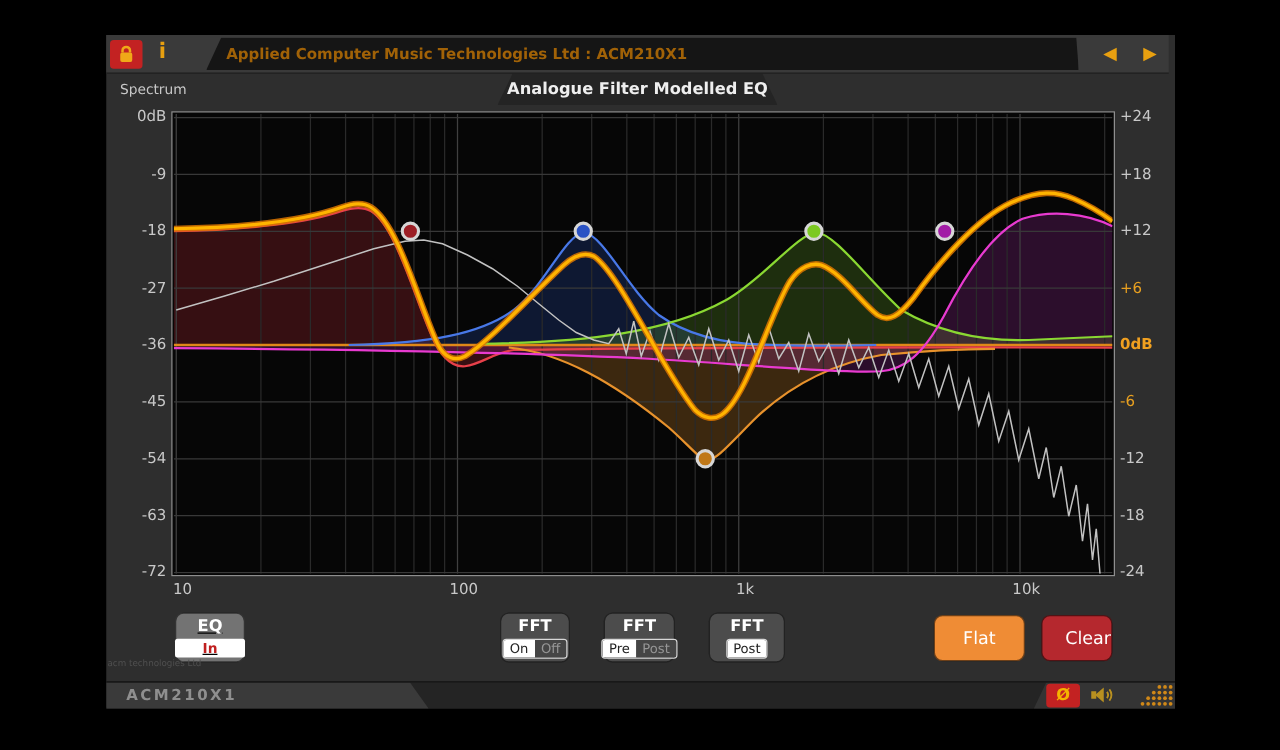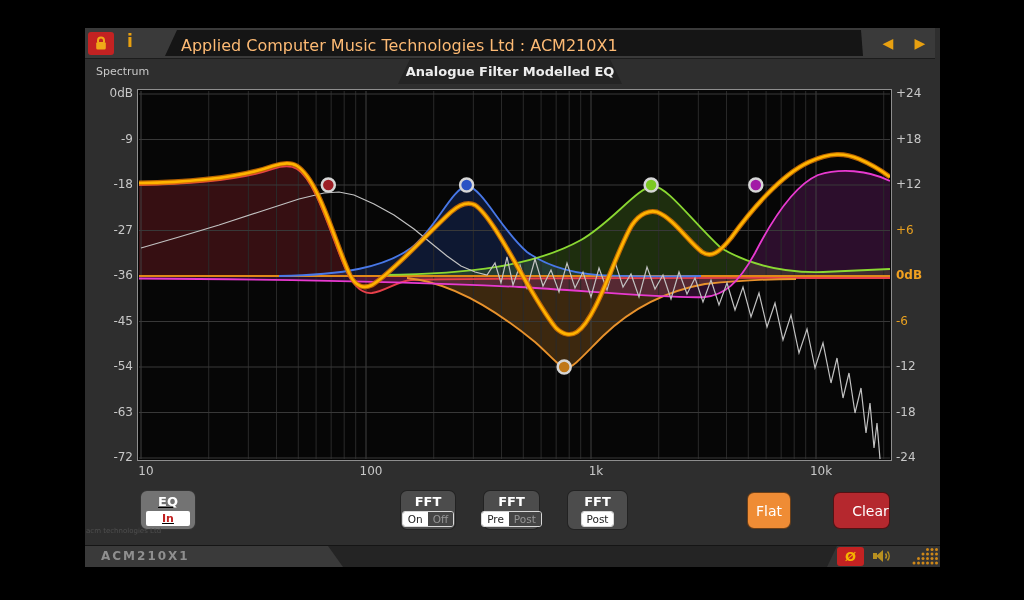--- a/index.html
+++ b/index.html
@@ -7,21 +7,21 @@
   .panel{position:absolute;left:85px;top:28px;width:855px;height:538px;background:#2e2e2e;}
   
   .topbar{position:absolute;left:0;top:0;width:850px;height:30px;background:#3a3a3a;
     border-bottom:1px solid #1c1c1c;}
   .lockbtn{position:absolute;left:3px;top:4px;width:26px;height:23px;background:#c32222;
     border-radius:3px;display:flex;align-items:center;justify-content:center;cursor:pointer;}
   .infoicon{position:absolute;left:36px;top:3px;width:18px;height:24px;color:#e8a010;
     font-weight:bold;font-size:17px;text-align:center;cursor:pointer;}
   .titlestrip{position:absolute;left:80px;top:2px;width:698px;height:26px;background:#151515;
     clip-path:polygon(12px 0,calc(100% - 2px) 0,100% 100%,0 100%);}
-  .titletext{position:absolute;left:16px;top:6px;color:#fdba74;font-size:16px;font-weight:normal;white-space:nowrap;}
+  .titletext{position:absolute;left:16px;top:6px;color:#a16207;font-size:12px;font-weight:bold;white-space:nowrap;}
   .navarrow{position:absolute;top:6px;width:20px;height:18px;color:#e8a010;font-size:14px;
     line-height:18px;text-align:center;cursor:pointer;}
   
   .speclabel{position:absolute;left:11px;top:37px;color:#c8c8c8;font-size:11px;}
   .eqtab{position:absolute;left:313px;top:31px;width:224px;height:25px;background:#242424;
     clip-path:polygon(12px 0,calc(100% - 12px) 0,100% 100%,0 100%);
     display:flex;align-items:center;justify-content:center;color:#eeeeee;
     font-size:13px;font-weight:bold;cursor:pointer;}
   
   .plot{position:absolute;left:52px;top:61px;width:753px;height:370px;background:#060606;
@@ -39,21 +39,21 @@
   .btn{position:absolute;border-radius:7px;border:1px solid rgba(0,0,0,.55);cursor:pointer;
     display:flex;flex-direction:column;align-items:center;justify-content:center;box-sizing:border-box;}
   .btn .toplbl{color:#fff;font-weight:bold;font-size:13px;line-height:15px;}
   .redbtn{background:#737373;text-decoration:underline;}
   .graybtn{background:#4c4c4c;}
   .pill{display:flex;margin-top:2px;border:1px solid #d8d8d8;border-radius:3px;overflow:hidden;
     font-size:10.5px;line-height:14px;}
   .seg{padding:0 5px;background:#454545;color:#969696;}
   .seg.active{background:#ffffff;color:#222;}
   .eqpill{margin-top:2px;background:#fff;color:#c02020;font-weight:bold;font-size:11px;
-    line-height:15px;border-radius:2px;width:44px;text-align:center;}
+    line-height:15px;border-radius:2px;width:56px;text-align:center;}
   .solidbtn{color:#fff;font-size:14px;}
   
   .footer{position:absolute;left:0;top:517px;width:855px;height:21px;background:#242424;
     border-top:1px solid #151515;}
   .foottab{position:absolute;left:0;top:0;width:258px;height:21px;background:#3a3a3a;
     clip-path:polygon(0 0,calc(100% - 15px) 0,100% 100%,0 100%);}
   .foottab span{display:block;padding-left:16px;line-height:21px;font-size:12px;font-weight:bold;
     letter-spacing:2px;color:#8f8f8f;}
   .footright{position:absolute;left:742px;top:0;width:113px;height:21px;background:#343434;
     clip-path:polygon(10px 0,100% 0,100% 100%,0 100%);}
@@ -208,21 +208,21 @@
     </div>
   </div>
 
   <div class="btn graybtn" style="left:482px;top:462px;width:61px;height:40px;">
     <div class="toplbl">FFT</div>
     <div class="pill">
       <span class="seg active">Post</span>
     </div>
   </div>
 
-  <div class="btn solidbtn" style="left:662px;top:464px;width:44px;height:37px;background:#ef8c35;">
+  <div class="btn solidbtn" style="left:662px;top:464px;width:73px;height:37px;background:#ef8c35;">
     <span>Flat</span>
   </div>
 
   <div class="btn solidbtn" style="left:748px;top:464px;width:57px;height:37px;background:#b5282e;padding-left:18px;">
     <span>Clear</span>
   </div>
 
   <div class="watermark">acm technologies Ltd</div>
 
   <div class="footer">

